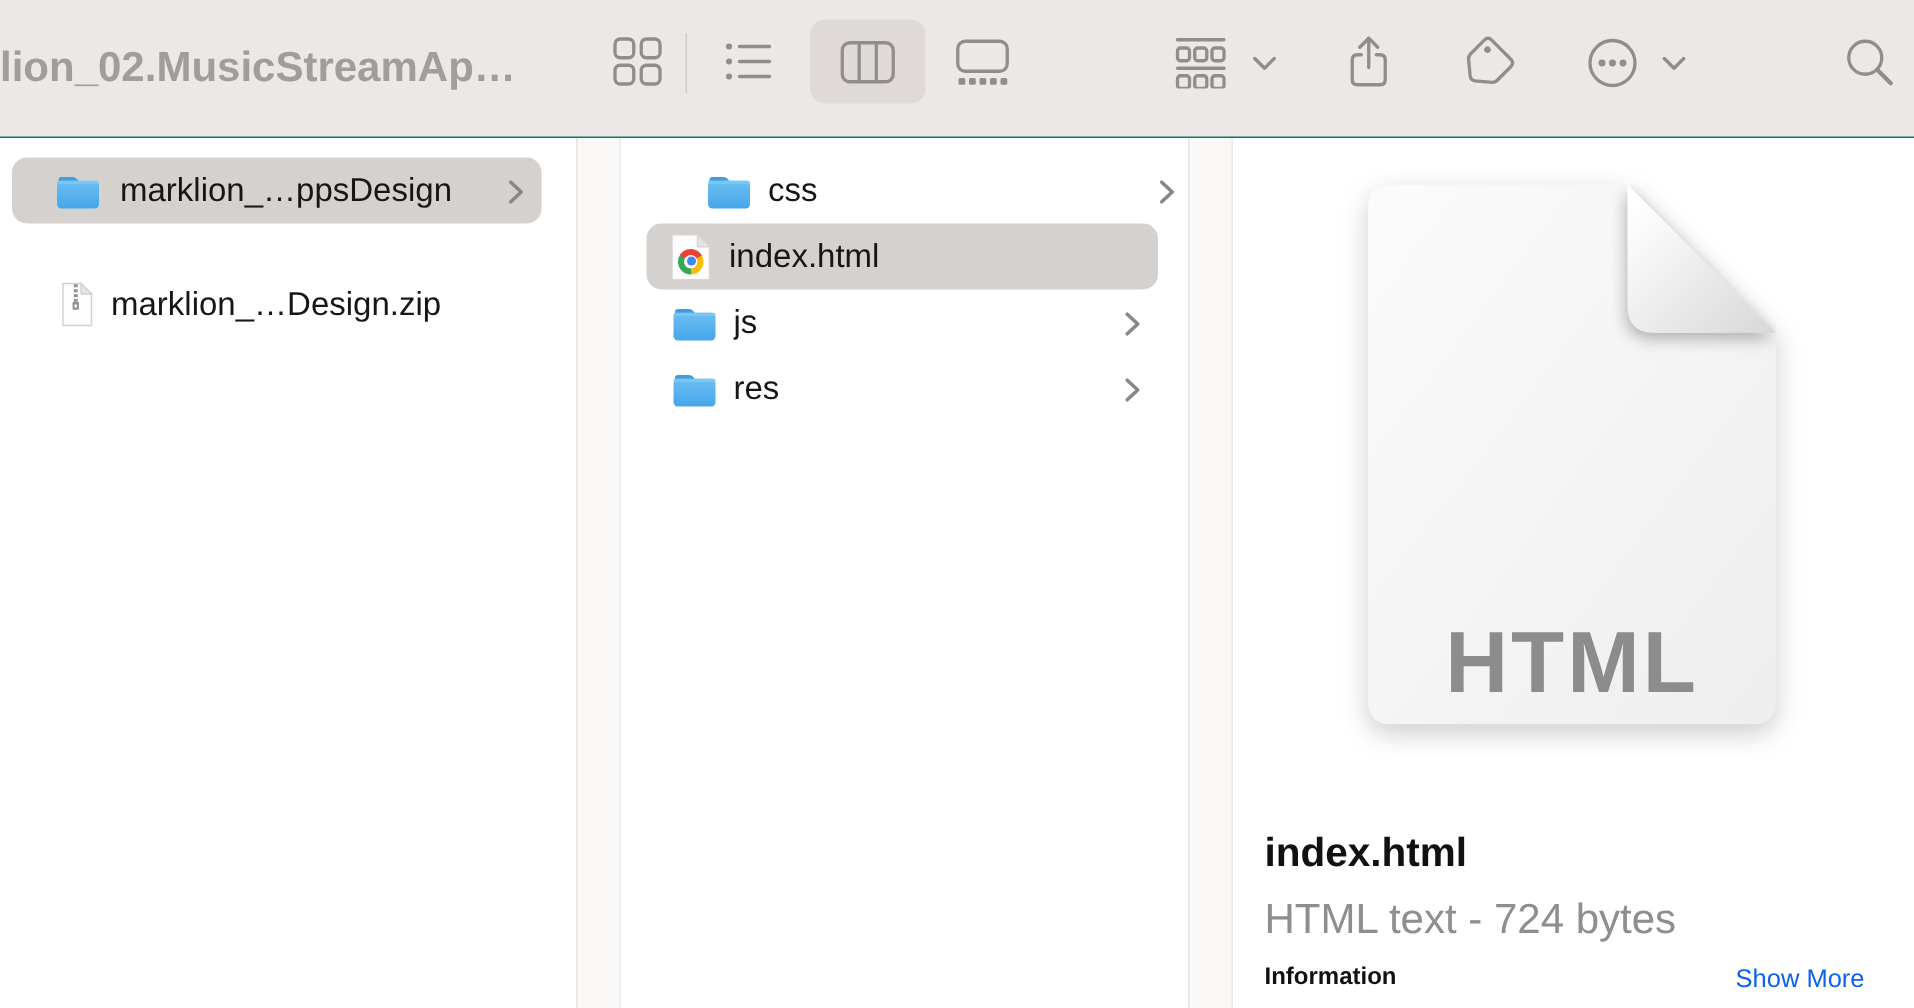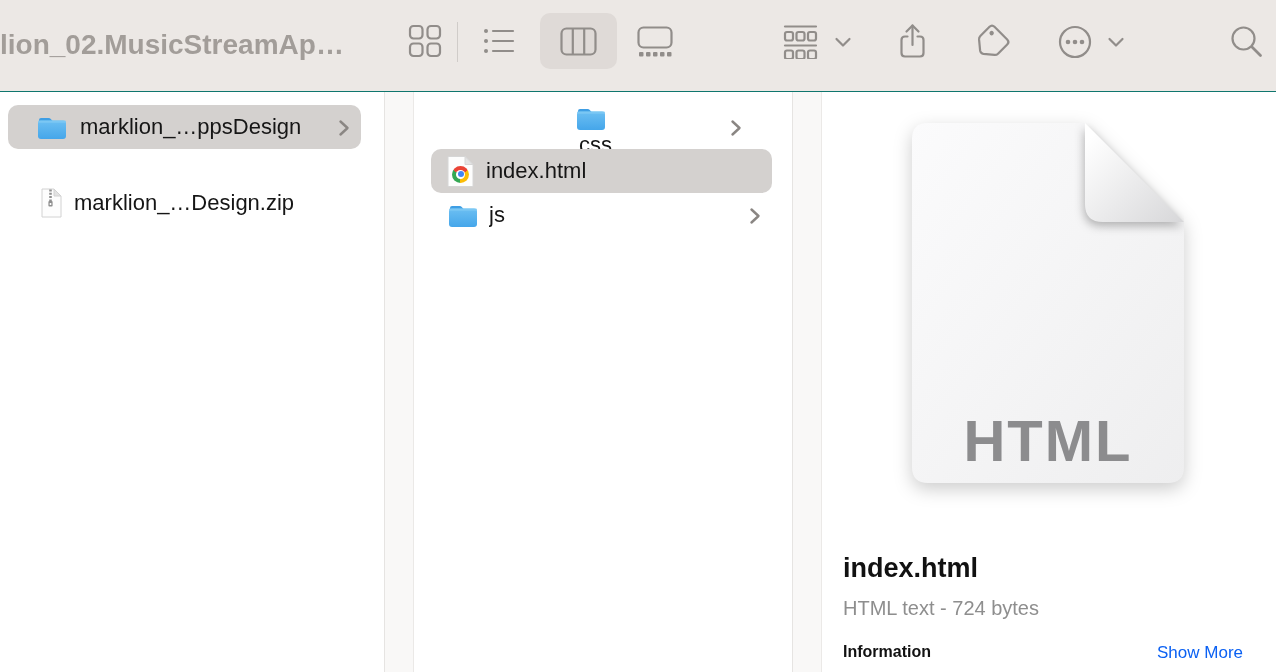--- a/index.html
+++ b/index.html
@@ -47,21 +47,21 @@
   .icon-box{display:flex;align-items:center;justify-content:center;flex:0 0 auto;}
   
   .chrome-wrap{position:relative;width:17px;height:17px;border-radius:50%;
     background:conic-gradient(from 60deg,#fbbc05 0 120deg,#34a853 120deg 240deg,#ea4335 240deg 360deg);}
   .chrome-wrap .ring{position:absolute;left:4px;top:4px;width:9px;height:9px;border-radius:50%;background:#fff;}
   .chrome-wrap .core{position:absolute;left:5.5px;top:5.5px;width:6px;height:6px;border-radius:50%;background:#4285f4;}
   
   .doc-icon{position:absolute;left:912px;top:123px;filter:drop-shadow(0 6px 9px rgba(0,0,0,0.20));}
   .flap{filter:drop-shadow(-1px 4px 5px rgba(0,0,0,0.28));}
   .pv-name{position:absolute;left:843px;top:553px;font-size:27px;font-weight:700;color:#111;}
-  .pv-kind{position:absolute;left:843px;top:597px;font-size:20px;color:#8e8e8e;}
+  .pv-kind{position:absolute;left:843px;top:597px;font-size:28px;color:#8e8e8e;}
   .pv-info{position:absolute;left:843px;top:643px;font-size:16px;font-weight:700;color:#111;}
   .pv-more{position:absolute;right:33px;top:643px;font-size:17px;color:#0b61f3;cursor:pointer;}
 </style>
 </head>
 <body>
 
 <div class="toolbar">
   <div class="window-title">lion_02.MusicStreamAp…</div>
 
   <div class="view-selected-bg"></div>
@@ -197,21 +197,21 @@
         <path d="M4,2 H16 L23,9 V30 H4 Z" fill="#fdfdfd" stroke="#d2d2d2" stroke-width="1"></path>
         <path d="M16,2 L23,9 H16 Z" fill="#e3e3e3" stroke="#d2d2d2" stroke-width="1"></path>
         <line x1="12.5" y1="2.5" x2="12.5" y2="14" stroke="#8f8f8f" stroke-width="2.6" stroke-dasharray="2,1.3"></line>
         <rect x="10.4" y="14" width="4.2" height="5.5" rx="1" fill="#8f8f8f"></rect>
         <rect x="11.7" y="16" width="1.6" height="2" fill="#fdfdfd"></rect>
       </svg>
     </span>
     <span class="label" style="margin-left:10px;">marklion_…Design.zip</span>
   </div>
 
-  <div class="row" style="left:412px;top:13px;width:341px;padding-left:16px;flex-direction:column;">
+  <div class="row" style="left:454px;top:13px;width:341px;padding-left:16px;">
     <span class="icon-box">
       <svg width="32" height="27" viewBox="0 0 32 27">
         <path d="M3,9 V6 Q3,4 5,4 H12.5 Q14,4 15,5.2 L17,7.5 H3 Z" fill="#3e9ee4"></path>
         <rect x="2" y="6.5" width="28" height="18.5" rx="3" fill="url(#fg1)"></rect>
         <rect x="2" y="6.5" width="28" height="2.2" rx="1.1" fill="#7ec9f4" opacity="0.85"></rect>
       </svg>
     </span>
     <span class="label" style="margin-left:10px;">css</span>
     <span class="chev">
       <svg width="12" height="18" viewBox="0 0 12 18">
@@ -243,20 +243,35 @@
       </svg>
     </span>
     <span class="label" style="margin-left:10px;">js</span>
     <span class="chev">
       <svg width="12" height="18" viewBox="0 0 12 18">
           <path class="chevstroke" d="M2.5,2.5 L9.5,9 L2.5,15.5"></path>
         </svg>
     </span>
   </div>
 
+  <div class="row" style="left:431px;top:145px;width:341px;padding-left:16px;">
+    <span class="icon-box">
+      <svg width="32" height="27" viewBox="0 0 32 27">
+        <path d="M3,9 V6 Q3,4 5,4 H12.5 Q14,4 15,5.2 L17,7.5 H3 Z" fill="#3e9ee4"></path>
+        <rect x="2" y="6.5" width="28" height="18.5" rx="3" fill="url(#fg1)"></rect>
+        <rect x="2" y="6.5" width="28" height="2.2" rx="1.1" fill="#7ec9f4" opacity="0.85"></rect>
+      </svg>
+    </span>
+    <span class="label" style="margin-left:10px;">res</span>
+    <span class="chev">
+      <svg width="12" height="18" viewBox="0 0 12 18">
+          <path class="chevstroke" d="M2.5,2.5 L9.5,9 L2.5,15.5"></path>
+        </svg>
+    </span>
+  </div>
 </div>
 
 <svg class="doc-icon" width="272" height="360" viewBox="0 0 272 360">
   <defs>
     <linearGradient id="pageGrad" x1="0" y1="0" x2="1" y2="1">
       <stop offset="0" stop-color="#fbfbfc"></stop>
         <stop offset="1" stop-color="#eeeeef"></stop>
     </linearGradient>
     <linearGradient id="flapGrad" x1="0.1" y1="0.1" x2="1" y2="1">
       <stop offset="0" stop-color="#ffffff"></stop>

